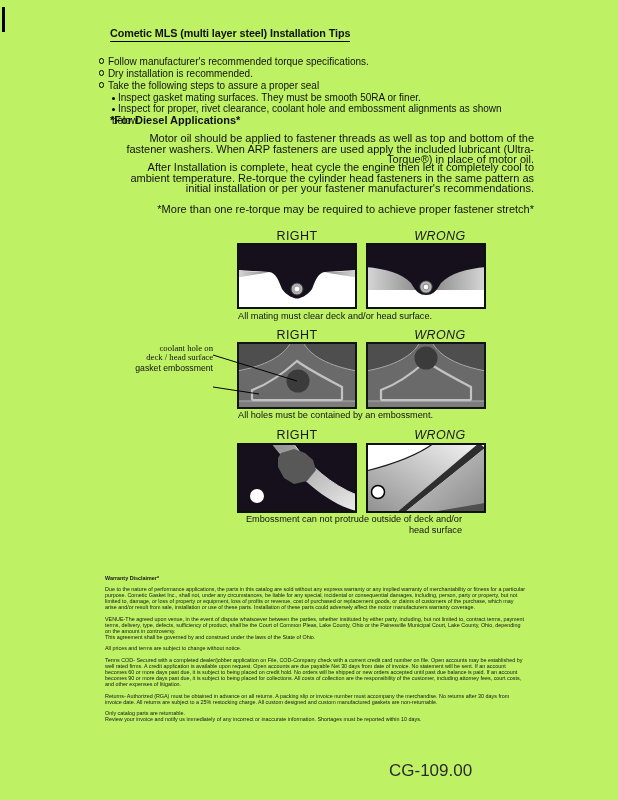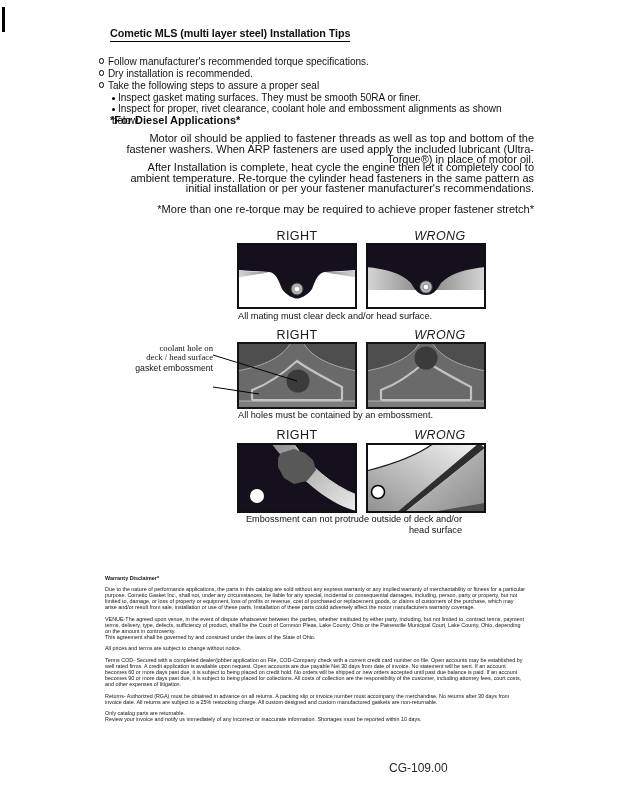--- a/index.html
+++ b/index.html
@@ -1,17 +1,17 @@
 <!DOCTYPE html>
 <html><head>
 <meta charset="utf-8">
 <style>
   html,body{margin:0;padding:0;background:#e8e8e8;}
   .page{
-    position:relative;width:618px;height:800px;background:#ffffff;
+    position:relative;width:618px;height:800px;background:#bef264;
     font-family:"Liberation Sans",sans-serif;color:#111;overflow:hidden;
     margin:0 auto;
   }
   .corner-mark{position:absolute;left:2px;top:7px;width:3px;height:25px;background:#000;}
   .title{
     position:absolute;left:110px;top:27px;margin:0;
     font-size:10.8px;font-weight:bold;letter-spacing:-0.1px;
   }
   .title .title-text{display:inline-block;border-bottom:1.6px solid #000;padding-bottom:2px;}
   .tips{position:absolute;left:99px;top:56px;margin:0;padding:0;list-style:none;font-size:10px;width:430px;}
@@ -32,21 +32,21 @@
   .br1{top:243px;height:66px;} .br2{top:342px;height:67px;} .br3{top:443px;height:70px;}
   .caption{position:absolute;left:238px;font-size:9.2px;line-height:10.6px;color:#111;}
   .cap1{top:311px;} .cap2{top:410px;} .cap3{top:514px;width:224px;text-align:right;}
   .callout{position:absolute;left:103px;width:110px;text-align:right;font-size:8.7px;line-height:9.4px;}
   .call1{top:344px;font-family:Liberation Serif, serif;} .call2{top:364px;}
   .lines-overlay{position:absolute;left:103px;top:342px;width:200px;height:60px;pointer-events:none;}
   .disclaimer{position:absolute;left:105px;top:575px;width:421px;font-size:5.4px;line-height:6.15px;color:#151515;}
   .disclaimer p{margin:0 0 5.2px 0;}
   .disclaimer p.tight{margin-bottom:0;}
   .d-head{font-weight:bold;margin-bottom:4.6px !important;}
-  .doc-number{position:absolute;left:389px;top:761px;font-size:12px;color:#2a2a2a;}
+  .doc-number{position:absolute;left:389px;top:761px;font-size:17px;color:#2a2a2a;}
 </style>
 </head>
 <body>
 
 <div class="page">
 
   <div class="corner-mark"></div>
 
   <h1 class="title">
     <span class="title-text">Cometic MLS (multi layer steel) Installation Tips</span>

